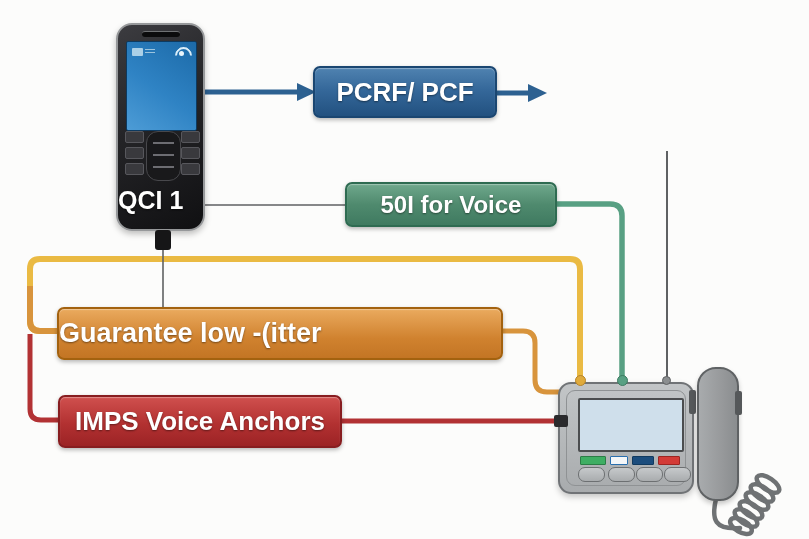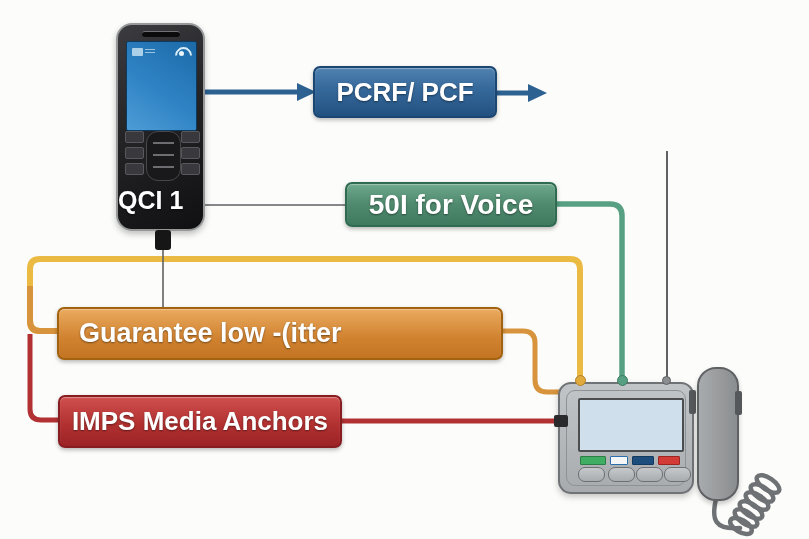--- a/index.html
+++ b/index.html
@@ -12,22 +12,22 @@
        color:#fff;font-weight:bold;text-shadow:0 1px 2px rgba(0,0,0,.45);
        border-radius:7px;box-shadow:0 2px 4px rgba(0,0,0,.28), inset 0 1px 1px rgba(255,255,255,.35);}
   .box.blue  {background:linear-gradient(180deg,#4f82b0 0%,#35689a 45%,#225180 100%);border:2px solid #1a4671;}
   .box.green {background:linear-gradient(180deg,#6fa88c 0%,#4f8a6e 50%,#3f7a60 100%);border:2px solid #2e6b51;}
   .box.orange{background:linear-gradient(180deg,#eaaa5e 0%,#d0822f 60%,#c37524 100%);border:2px solid #a3620f;}
   .box.red   {background:linear-gradient(180deg,#d0504e 0%,#b23131 55%,#9c2325 100%);border:2px solid #871d20;}
   .center{justify-content:center;}
   #box-pcrf    {left:313px;top:66px;width:184px;height:52px;font-size:26px;}
   #box-allocate{left:546px;top:47px;width:242px;height:104px;font-size:26px;flex-direction:column;
                 align-items:flex-start;justify-content:center;padding-left:28px;line-height:1.3;}
-  #box-voice   {left:345px;top:182px;width:212px;height:45px;font-size:28px;}
-  #box-jitter  {left:57px;top:307px;width:446px;height:53px;font-size:27px;padding-left:20px;}
+  #box-voice   {left:345px;top:182px;width:212px;height:45px;font-size:24px;}
+  #box-jitter  {left:57px;top:307px;width:446px;height:53px;font-size:27px;}
   #box-jitter .sub{font-size:18px;position:relative;top:-7px;margin-left:-4px;white-space:nowrap;}
   #box-ims     {left:58px;top:395px;width:284px;height:53px;font-size:26px;}
 
   
   .mphone{position:absolute;left:116px;top:23px;width:89px;height:208px;z-index:2;box-sizing:border-box;
           background:linear-gradient(150deg,#3c3c40 0%,#242427 45%,#101012 100%);
           border:2px solid #96989a;border-radius:16px;box-shadow:0 3px 6px rgba(0,0,0,.25);}
   .mphone .speaker{position:absolute;left:50%;top:6px;transform:translateX(-50%);width:38px;height:5px;
           background:#0b0b0c;border-radius:3px;border-top:1px solid #6f7173;}
   .mphone .screen{position:absolute;left:8px;top:16px;width:69px;height:88px;border-radius:2px;
@@ -145,21 +145,21 @@
   <div class="box blue center" id="box-pcrf">
     <span>PCRF/ PCF</span>
   </div>
   <div class="box green center" id="box-voice">
     <span>50I for Voice</span>
   </div>
   <div class="box orange" id="box-jitter">
     <span>Guarantee low -(itter</span>
   </div>
   <div class="box red center" id="box-ims">
-    <span>IMPS Media Anchors</span>
+    <span>IMPS Voice Anchors</span>
   </div>
 
   <div class="dphone">
     <div class="inner"></div>
     <div class="dscreen"></div>
     <div class="skey g"></div>
     <div class="skey w"></div>
     <div class="skey b" style="background:#1c4d7d;border:1px solid #123a5f;"></div>
     <div class="skey r"></div>
     <div class="gkey" style="left:18px;"></div>

